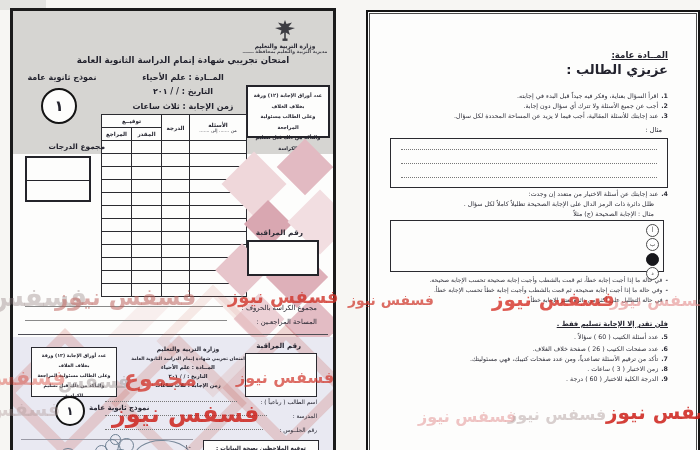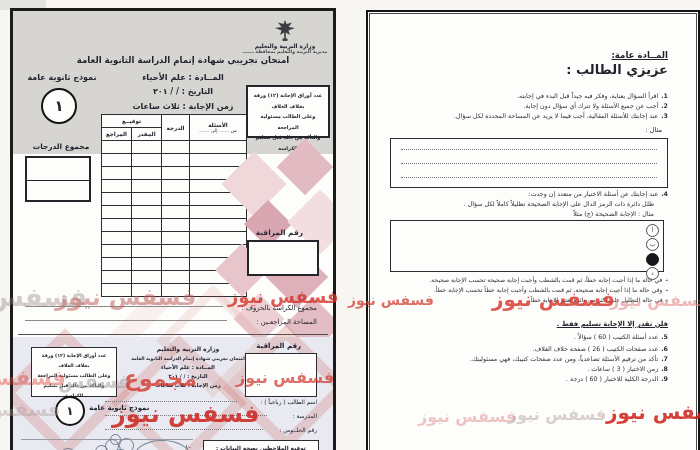--- a/index.html
+++ b/index.html
@@ -158,21 +158,21 @@
       <tr>
             <td></td>
             <td></td>
             <td></td>
             <td></td>
           </tr>
     </tbody>
       </table>
   </div>
 
-  <div class="abs rtl c b" style="left:12px;top:131px;width:72px;font-size:7.4px;">مجموع الدرجات</div>
+  <div class="abs rtl c b" style="left:20px;top:131px;width:72px;font-size:7.4px;text-align:right;">مجموع الدرجات</div>
   <div class="abs box" style="left:12px;top:145px;width:66px;height:46px;">
     <div style="height:22px;border-bottom:1.5px solid #24242a;"></div>
     <div style="height:21px;"></div>
   </div>
 
   <div class="abs" style="right:-14px;top:148px;width:130px;height:190px;">
     <div class="diamond" style="left:14px;top:2px;width:46px;height:46px;background:#efd7da;"></div>
     <div class="diamond" style="left:68px;top:-12px;width:40px;height:40px;background:#e2bac2;"></div>
     <div class="diamond" style="left:34px;top:48px;width:34px;height:34px;background:#d9a7b1;"></div>
     <div class="diamond" style="left:80px;top:40px;width:46px;height:46px;background:#f2dee1;"></div>

